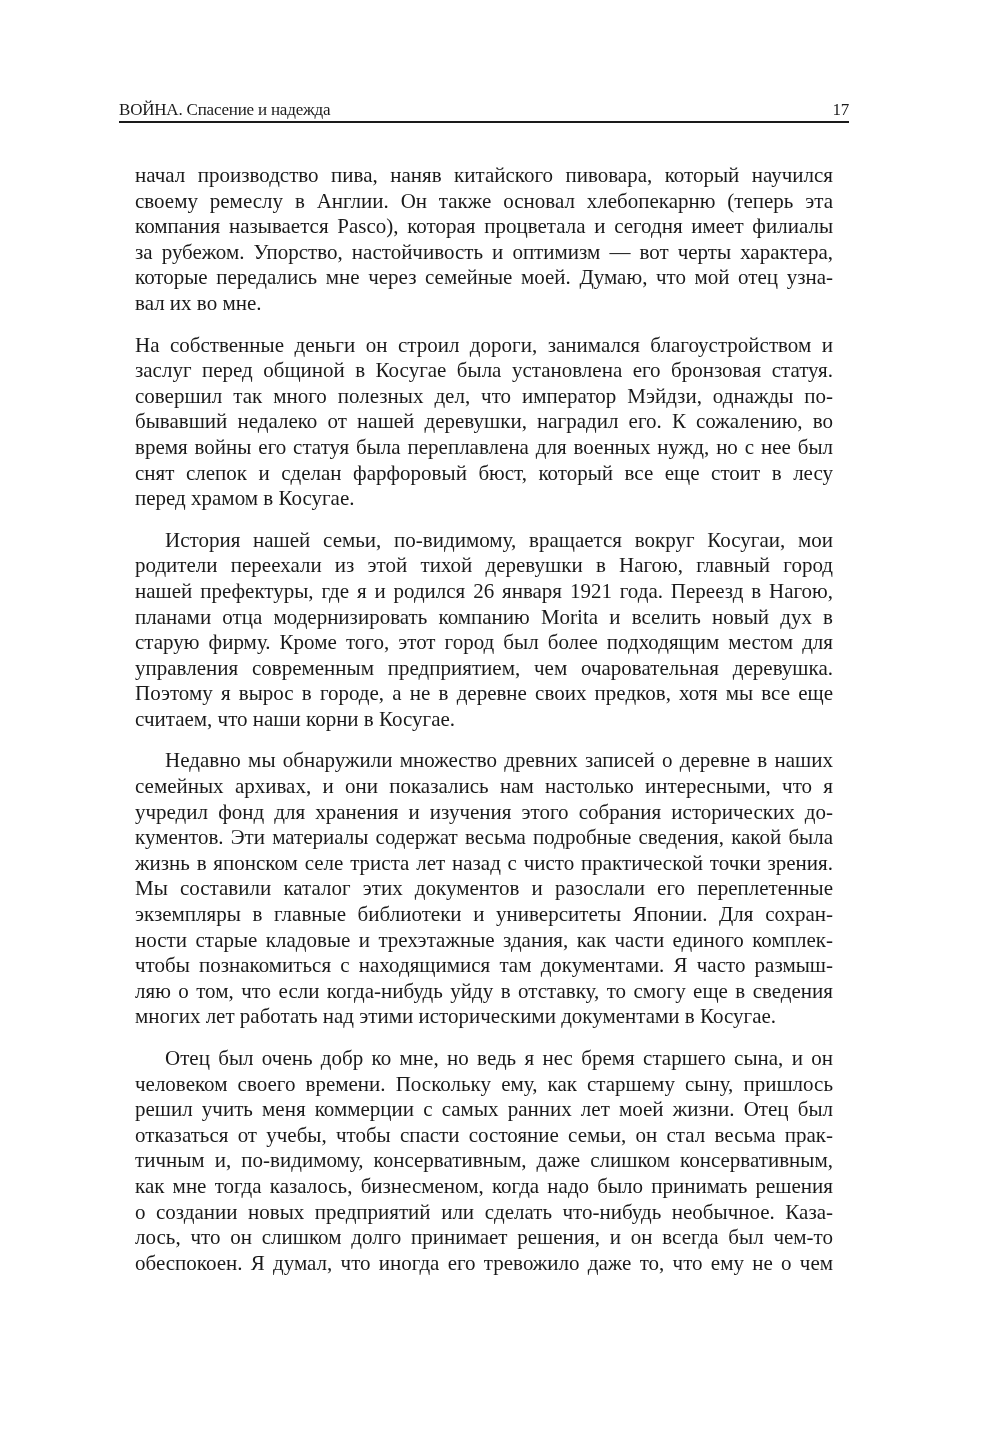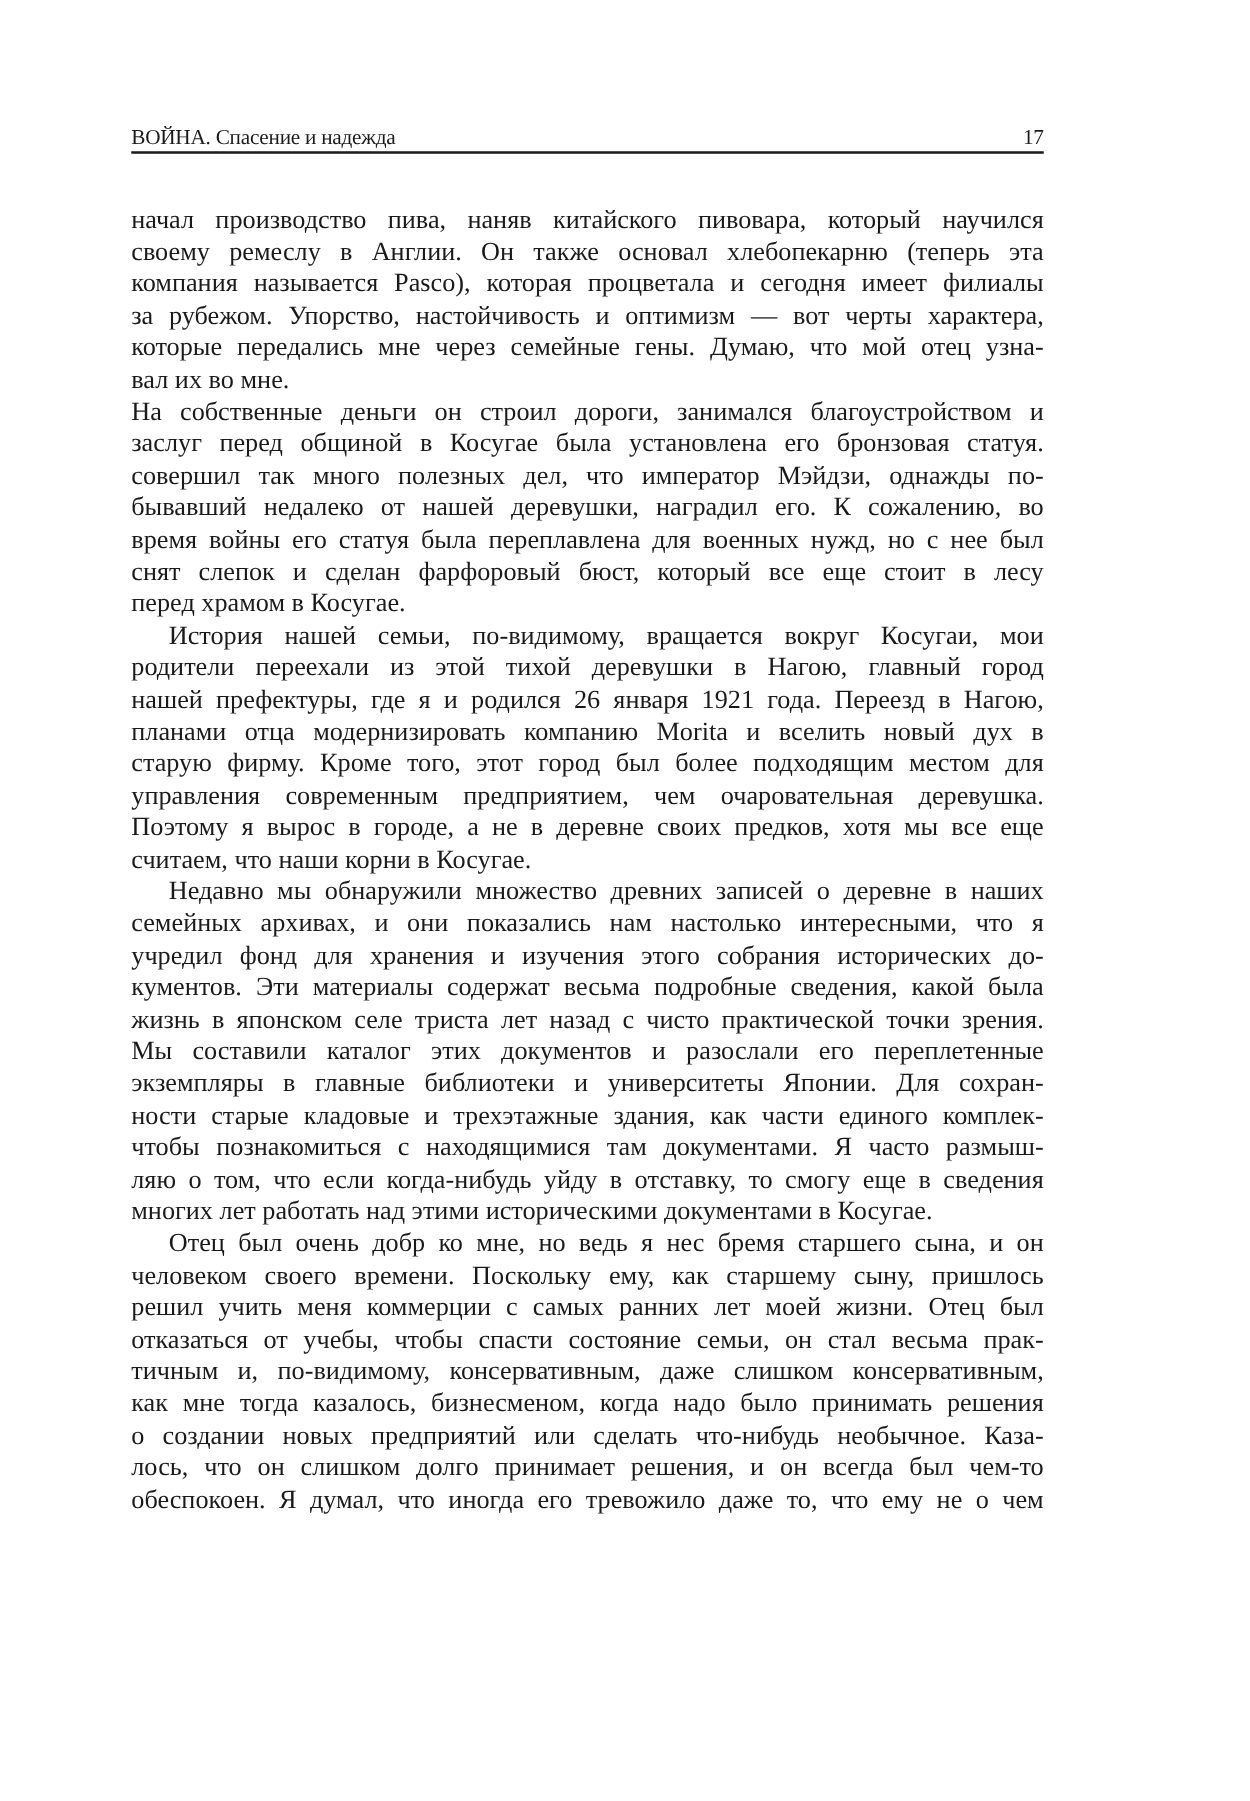--- a/index.html
+++ b/index.html
@@ -10,41 +10,41 @@
   body {
     width: 1000px;
     height: 1441px;
     position: relative;
     overflow: hidden;
     font-family: "Liberation Serif", "DejaVu Serif", serif;
     color: #1a1a1a;
   }
   .page {
     position: absolute;
-    left: 105px;
+    left: 119px;
     top: 100px;
     width: 730px;
   }
   .running-head {
     display: flex;
     justify-content: space-between;
     align-items: baseline;
     font-size: 17px;
     line-height: 20px;
     height: 20px;
     padding-bottom: 1px;
     border-bottom: 2px solid #1a1a1a;
     letter-spacing: -0.2px;
   }
   .body-text {
     margin-top: 40px;
     font-size: 21px;
     line-height: 25.6px;
   }
-  .para { margin: 0; }
+  .para { margin: 16px; }
   .line {
     display: block;
     text-align: justify;
     text-align-last: justify;
     white-space: nowrap;
     height: 25.6px;
     overflow: visible;
   }
   .line.justify-inner {
     white-space: normal;
@@ -66,21 +66,21 @@
     <span>17</span>
   </div>
 
   <div class="body-text">
 
     <div class="para">
       <span class="line justify-inner">начал производство пива, наняв китайского пивовара, который научился</span>
       <span class="line justify-inner">своему ремеслу в Англии. Он также основал хлебопекарню (теперь эта</span>
       <span class="line justify-inner">компания называется Pasco), которая процветала и сегодня имеет филиалы</span>
       <span class="line justify-inner">за рубежом. Упорство, настойчивость и оптимизм — вот черты характера,</span>
-      <span class="line justify-inner">которые передались мне через семейные гены. Думаю, что мой отец узна-</span>
+      <span class="line justify-inner">которые передались мне через семейные моей. Думаю, что мой отец узна-</span>
       <span class="line last">вал их во мне.</span>
     </div>
 
     <div class="para">
       <span class="line justify-inner">На собственные деньги он строил дороги, занимался благоустройством и</span>
       <span class="line justify-inner">заслуг перед общиной в Косугае была установлена его бронзовая статуя.</span>
       <span class="line justify-inner">совершил так много полезных дел, что император Мэйдзи, однажды по-</span>
       <span class="line justify-inner">бывавший недалеко от нашей деревушки, наградил его. К сожалению, во</span>
       <span class="line justify-inner">время войны его статуя была переплавлена для военных нужд, но с нее был</span>
       <span class="line justify-inner">снят слепок и сделан фарфоровый бюст, который все еще стоит в лесу</span>

